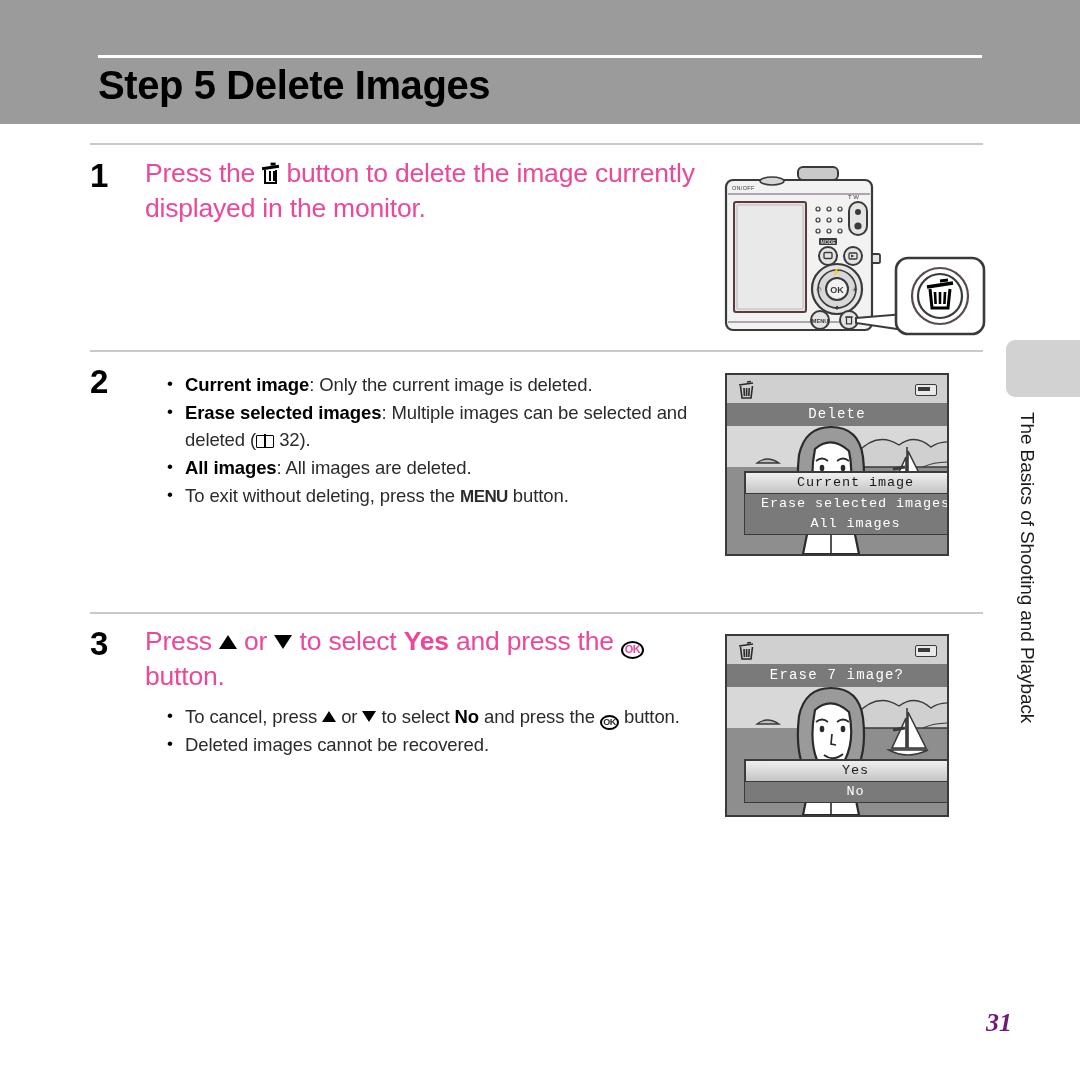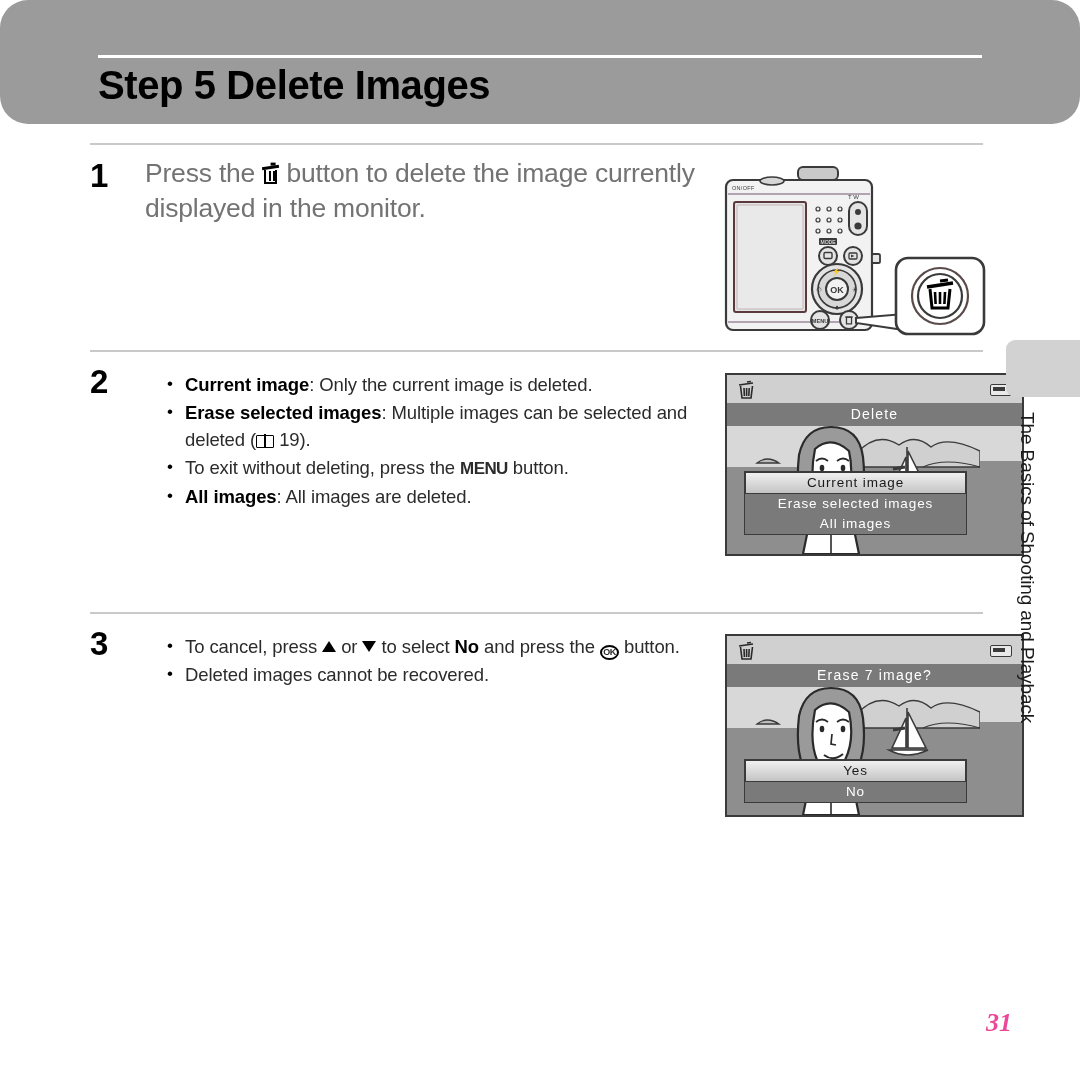--- a/index.html
+++ b/index.html
@@ -17,21 +17,20 @@
   }
 
   
   .header-band {
     position: absolute;
     left: 0;
     top: 0;
     width: 1080px;
     height: 124px;
     background: #9b9b9b;
-    border-radius: 28px;
   }
   .header-rule {
     position: absolute;
     left: 98px;
     top: 55px;
     width: 884px;
     height: 3px;
     background: #ffffff;
   }
   .header-title {
@@ -74,21 +73,21 @@
     line-height: 40px;
   }
   .step-body {
     margin-left: 55px;
   }
   .step-head {
     font-size: 26.5px;
     line-height: 35px;
     font-weight: 400;
     letter-spacing: -0.2px;
-    color: #737373;
+    color: #ec4899;
   }
   .step-head b { font-weight: bold; }
 
   .bullets {
     margin-top: 9px;
     margin-left: 22px;
   }
   .bullet {
     position: relative;
     font-size: 18.5px;
@@ -204,26 +203,27 @@
     position: absolute;
     left: 724px;
     top: 162px;
     width: 264px;
     height: 175px;
   }
 
   
   .monitor {
     position: absolute;
-    width: 299px;
+    width: 224px;
     height: 183px;
     border: 2px solid #3a3a3a;
     box-sizing: border-box;
     background: #8e8e8e;
     overflow: hidden;
+    font-family: Liberation Mono, monospace;
   }
   #monitor1 { left: 725px; top: 373px; }
   #monitor2 { left: 725px; top: 634px; }
 
   .mon-inner {
     position: absolute;
     inset: 0;
     overflow: hidden;
   }
   .mon-sky {
@@ -314,21 +314,21 @@
   }
 
   
   .page-num {
     position: absolute;
     left: 986px;
     top: 1008px;
     font-size: 26px;
     font-style: italic;
     font-weight: bold;
-    color: #ec4899;
+    color: #701a75;
     font-family: "Liberation Serif", serif;
   }
 </style>
 </head>
 <body>
 
 <div class="header-band">
   <div class="header-rule"></div>
   <div class="header-title">Step 5 Delete Images</div>
 </div>
@@ -429,27 +429,27 @@
 
 <div class="step" id="step2">
   <div class="step-num">2</div>
   <div class="step-body">
 
     <div class="bullets">
       <div class="bullet">
         <b>Current image</b><span>: Only the current image is deleted.</span>
       </div>
       <div class="bullet">
-        <b>Erase selected images</b><span>: Multiple images can be selected and deleted (</span><span class="ico ico-book"><span class="bk"></span></span>&nbsp;<span>19</span><span>).</span>
+        <b>Erase selected images</b><span>: Multiple images can be selected and deleted (</span><span class="ico ico-book"><span class="bk"></span></span>&nbsp;<span>32</span><span>).</span>
+      </div>
+      <div class="bullet">
+        <b>All images</b><span>: All images are deleted.</span>
       </div>
       <div class="bullet">
         <span>To exit without deleting, press the </span><span class="ico-menu">MENU</span><span> button.</span>
-      </div>
-      <div class="bullet">
-        <b>All images</b><span>: All images are deleted.</span>
       </div>
     </div>
   </div>
 </div>
 
 <div class="monitor" id="monitor1">
   <div class="mon-inner">
     <div class="mon-sky"></div>
     <div class="mon-sea"></div>
     <svg width="253" height="179" viewBox="0 0 253 179" style="position:absolute;left:0;top:0" xmlns="http://www.w3.org/2000/svg">
@@ -499,20 +499,23 @@
       <div class="mon-item sel">Current image</div>
       <div class="mon-item">Erase selected images</div>
       <div class="mon-item">All images</div>
     </div>
   </div>
 </div>
 
 <div class="step" id="step3">
   <div class="step-num">3</div>
   <div class="step-body">
+    <div class="step-head">
+      <span>Press </span><span class="tri-up"></span><span> or </span><span class="tri-dn"></span><span> to select </span><b>Yes</b><span> and press the </span><span class="ico ico-ok">OK</span><span> button.</span>
+    </div>
 
     <div class="bullets">
       <div class="bullet">
         <span>To cancel, press </span><span class="tri-up tri-sm"></span><span> or </span><span class="tri-dn tri-sm"></span><span> to select </span><b>No</b><span> and press the </span><span class="ico ico-ok sm">OK</span><span> button.</span>
       </div>
       <div class="bullet">
         <span>Deleted images cannot be recovered.</span>
       </div>
     </div>
   </div>

